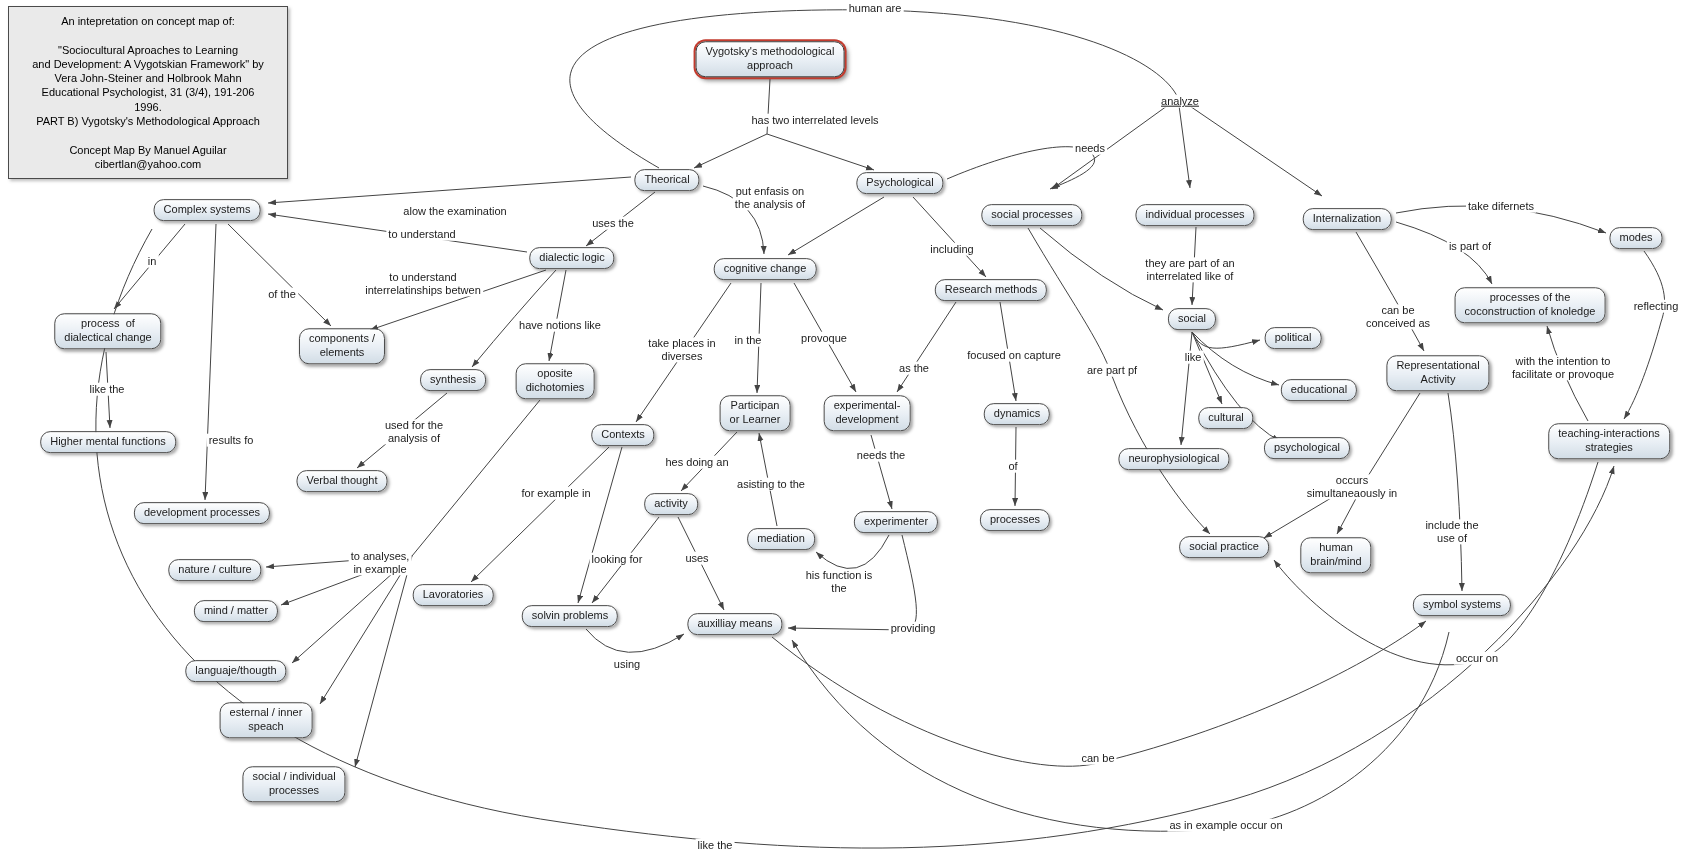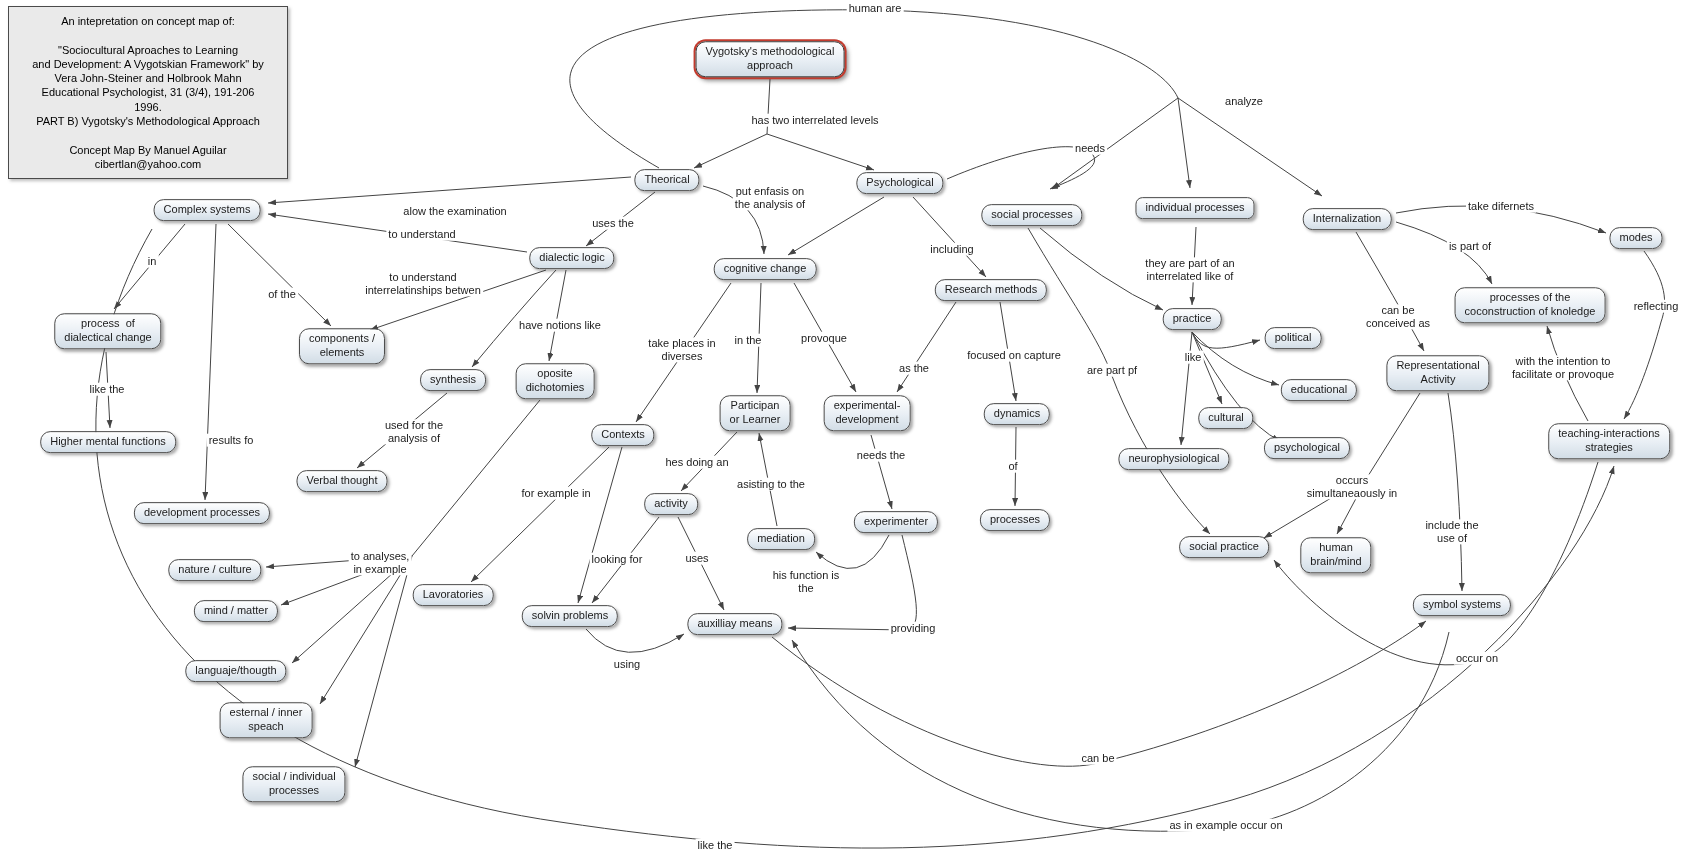--- a/index.html
+++ b/index.html
@@ -96,21 +96,21 @@
       <path d="M 1028,228 C 1070,300 1100,340 1112,376 C 1140,450 1184,508 1210,534" class="edge" marker-end="url(#arrow)"></path>
       <path d="M 1598,462 C 1560,582 1512,652 1477,661 C 1392,684 1302,598 1274,560" class="edge" marker-end="url(#arrow)"></path>
       <path d="M 772,637 C 900,742 1040,778 1098,763 C 1250,726 1372,662 1426,621" class="edge" marker-end="url(#arrow)"></path>
       <path d="M 1449,632 C 1420,762 1300,822 1226,828 C 1050,846 880,790 792,640" class="edge" marker-end="url(#arrow)"></path>
       <path d="M 152,229 C 8,480 140,762 560,822 C 800,858 1010,862 1232,800 C 1432,742 1582,572 1614,466" class="edge" marker-end="url(#arrow)"></path>
     </svg>
 
   <div class="layer">
       <div class="edge-label" style="left: 875px; top: 8px;">human are</div>
       <div class="edge-label" style="left: 767px; top: 120px; margin-left: 48px;">has two interrelated levels</div>
-      <div class="edge-label" style="left: 1244px; top: 101px;">analyze</div>
+      <div class="edge-label" style="left: 1180px; top: 101px; text-decoration: underline;">analyze</div>
       <div class="edge-label" style="left: 1090px; top: 148px;">needs</div>
       <div class="edge-label" style="left: 455px; top: 195px; margin-top: 16px;">alow the examination</div>
       <div class="edge-label" style="left: 770px; top: 198px;">put enfasis on
 the analysis of</div>
       <div class="edge-label" style="left: 613px; top: 223px;">uses the</div>
       <div class="edge-label" style="left: 422px; top: 234px;">to understand</div>
       <div class="edge-label" style="left: 423px; top: 284px;">to understand
 interrelatinships betwen</div>
       <div class="edge-label" style="left: 952px; top: 249px;">including</div>
       <div class="edge-label" style="left: 1190px; top: 270px;">they are part of an
@@ -141,21 +141,21 @@
       <div class="edge-label" style="left: 771px; top: 484px;">asisting to the</div>
       <div class="edge-label" style="left: 881px; top: 455px;">needs the</div>
       <div class="edge-label" style="left: 1013px; top: 466px;">of</div>
       <div class="edge-label" style="left: 1352px; top: 487px;">occurs
 simultaneaously in</div>
       <div class="edge-label" style="left: 1452px; top: 532px;">include the
 use of</div>
       <div class="edge-label" style="left: 556px; top: 493px;">for example in</div>
       <div class="edge-label" style="left: 617px; top: 559px;">looking for</div>
       <div class="edge-label" style="left: 697px; top: 558px;">uses</div>
-      <div class="edge-label" style="left: 806px; top: 582px;">his function is
+      <div class="edge-label" style="left: 839px; top: 582px;">his function is
 the</div>
       <div class="edge-label" style="left: 380px; top: 563px;">to analyses,
 in example</div>
       <div class="edge-label" style="left: 913px; top: 628px;">providing</div>
       <div class="edge-label" style="left: 627px; top: 664px;">using</div>
       <div class="edge-label" style="left: 1477px; top: 658px;">occur on</div>
       <div class="edge-label" style="left: 1098px; top: 758px;">can be</div>
       <div class="edge-label" style="left: 1226px; top: 825px;">as in example occur on</div>
       <div class="edge-label" style="left: 715px; top: 845px;">like the</div>
     </div>
@@ -163,31 +163,31 @@
   <div class="layer">
       <div class="node root" style="left: 770px; top: 59px;">Vygotsky's methodological
 approach</div>
       <div class="node" style="left: 667px; top: 180px;">Theorical</div>
       <div class="node" style="left: 900px; top: 183px;">Psychological</div>
       <div class="node" style="left: 207px; top: 210px;">Complex systems</div>
       <div class="node" style="left: 572px; top: 258px;">dialectic logic</div>
       <div class="node" style="left: 765px; top: 269px;">cognitive change</div>
       <div class="node" style="left: 991px; top: 290px;">Research methods</div>
       <div class="node" style="left: 1032px; top: 215px;">social processes</div>
-      <div class="node" style="left: 1195px; top: 208px; border-radius: 7px;">individual processes</div>
+      <div class="node" style="left: 1195px; top: 215px;">individual processes</div>
       <div class="node" style="left: 1347px; top: 219px;">Internalization</div>
       <div class="node" style="left: 1636px; top: 238px;">modes</div>
       <div class="node" style="left: 108px; top: 331px;">process  of
 dialectical change</div>
       <div class="node" style="left: 342px; top: 346px;">components /
 elements</div>
       <div class="node" style="left: 453px; top: 380px;">synthesis</div>
       <div class="node" style="left: 555px; top: 381px;">oposite
 dichotomies</div>
-      <div class="node" style="left: 1192px; top: 319px;">practice</div>
+      <div class="node" style="left: 1192px; top: 319px;">social</div>
       <div class="node" style="left: 1530px; top: 305px;">processes of the
 coconstruction of knoledge</div>
       <div class="node" style="left: 1293px; top: 338px;">political</div>
       <div class="node" style="left: 1319px; top: 390px;">educational</div>
       <div class="node" style="left: 1226px; top: 418px;">cultural</div>
       <div class="node" style="left: 1307px; top: 448px;">psychological</div>
       <div class="node" style="left: 1174px; top: 459px;">neurophysiological</div>
       <div class="node" style="left: 1438px; top: 373px;">Representational
 Activity</div>
       <div class="node" style="left: 108px; top: 442px;">Higher mental functions</div>

